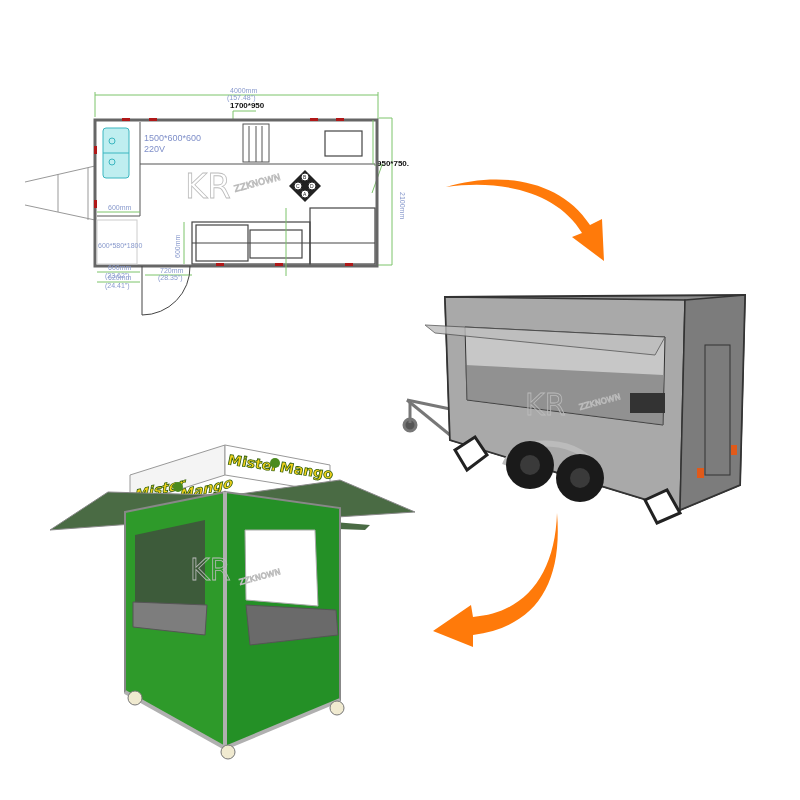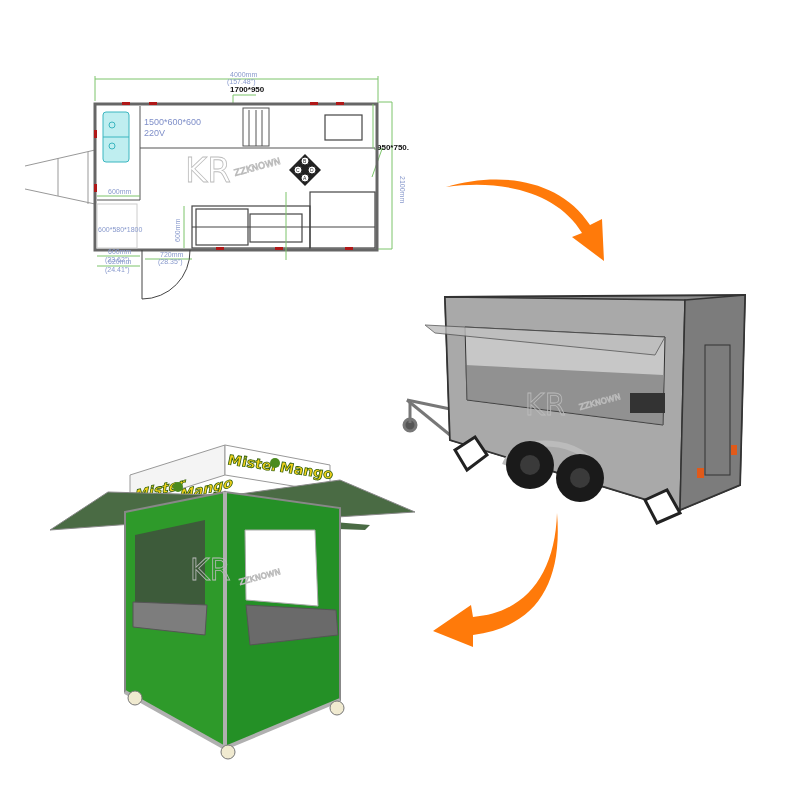--- a/index.html
+++ b/index.html
@@ -8,21 +8,21 @@
     svg { display:block; }
     .dim { font-family:"Liberation Sans", sans-serif; fill:#8899cc; font-size:7px; }
     .note { font-family:"Liberation Sans", sans-serif; fill:#111; font-size:8px; font-weight:bold; }
     .spec { font-family:"Liberation Sans", sans-serif; fill:#7f8fc9; font-size:9px; }
     .sign-text { font-family:"DejaVu Sans", sans-serif; font-weight:bold; font-style:italic; fill:#f5d31a; stroke:#2d5e0b; stroke-width:0.8px; }
     .wm { font-family:"DejaVu Sans", sans-serif; fill:none; stroke:#bbbbbb; stroke-width:0.8px; }
   </style>
 </head>
 <body>
 
-<div class="abs" style="left:20px;top:64px;width:400px;height:240px;">
+<div class="abs" style="left:20px;top:80px;width:400px;height:240px;">
   <svg width="400" height="240" viewBox="0 0 400 240">
 
     <g stroke="#999" stroke-width="1" fill="none">
       <line x1="5" y1="102" x2="75" y2="86"></line>
       <line x1="5" y1="125" x2="75" y2="140"></line>
       <line x1="38" y1="94" x2="38" y2="132"></line>
       <line x1="68" y1="88" x2="68" y2="140"></line>
     </g>
 
     <g stroke="#7cc46a" stroke-width="1">

